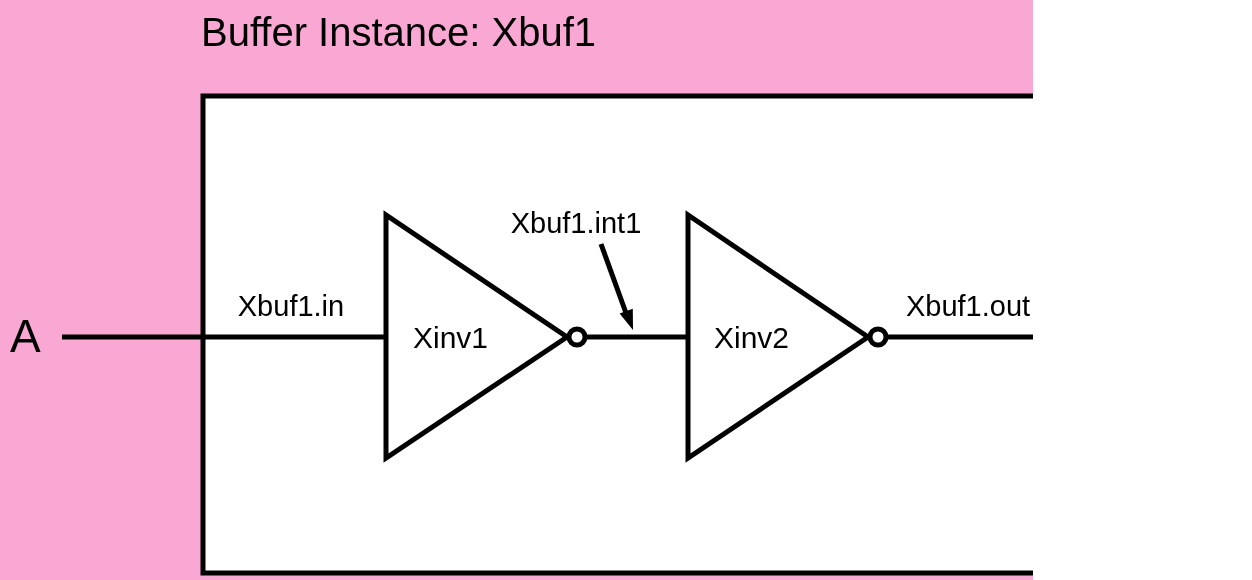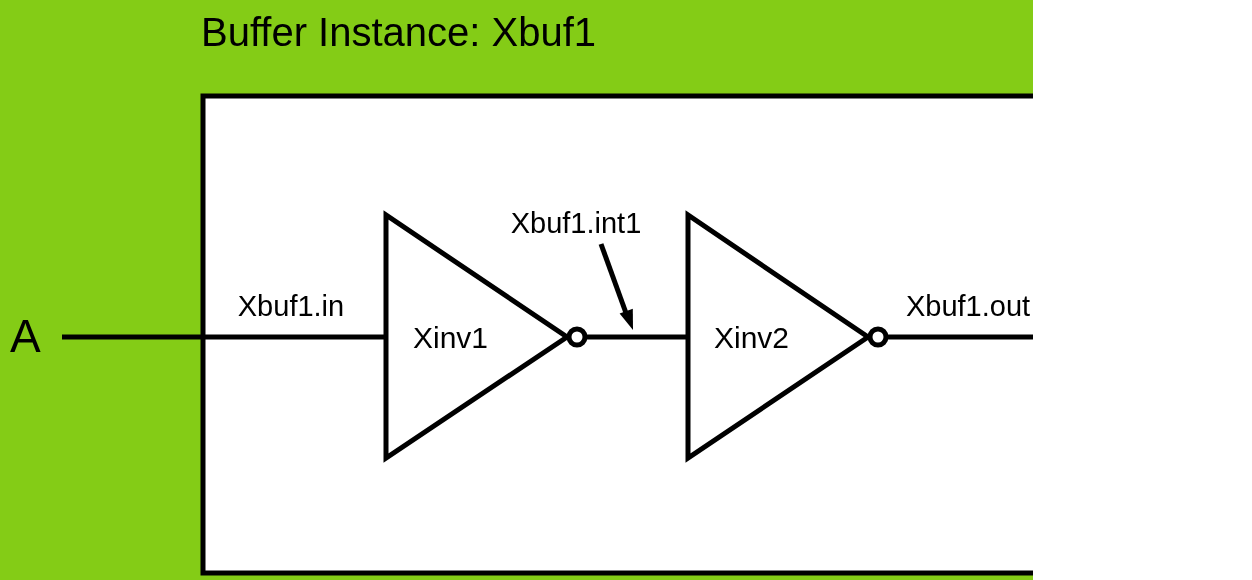--- a/index.html
+++ b/index.html
@@ -4,21 +4,21 @@
 <style>
   html, body {
     margin: 0;
     padding: 0;
     background: #ffffff;
   }
   .stage {
     position: relative;
     width: 1033px;
     height: 580px;
-    background: #84cc16;
+    background: #f9a8d4;
     overflow: hidden;
   }
   svg text {
     font-family: "Liberation Sans", sans-serif;
     fill: #000000;
   }
   .title { font-size: 40px; }
   .port  { font-size: 46px; }
   .net   { font-size: 29px; }
   .inst  { font-size: 30px; }

